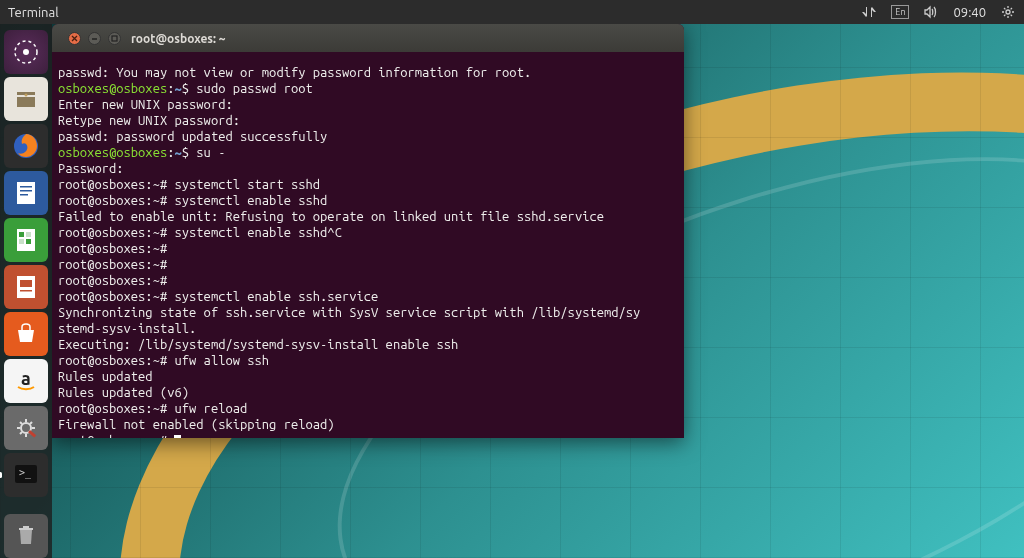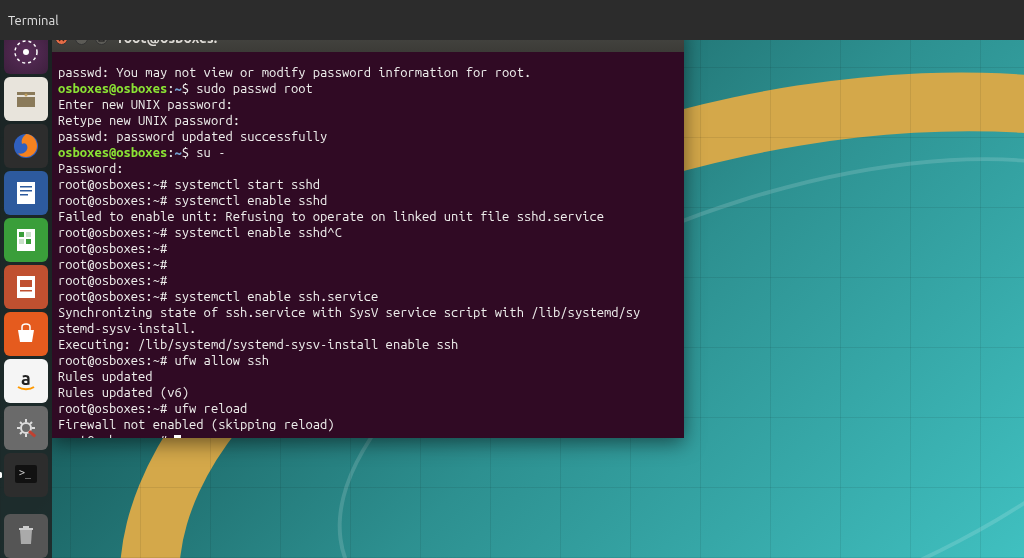--- a/index.html
+++ b/index.html
@@ -44,21 +44,21 @@
       inset: 0;
       background-image:
         repeating-linear-gradient(90deg, rgba(0,0,0,0.08) 0 1px, transparent 1px 70px),
         repeating-linear-gradient(0deg, rgba(0,0,0,0.08) 0 1px, transparent 1px 70px);
     }
 
     
     .top-panel {
       position: absolute;
       top: 0; left: 0; right: 0;
-      height: 40px;
+      height: 24px;
       background: #2c2c2c;
       color: #e0e0e0;
       display: flex;
       align-items: center;
       padding: 0 8px;
       font-size: 13px;
       z-index: 100;
     }
     .top-panel .tray { margin-left: auto; display: flex; align-items: center; gap: 14px; }
     .tray-icon { width: 16px; height: 16px; display: inline-flex; align-items: center; justify-content: center; }
@@ -119,50 +119,70 @@
       border-radius: 6px 6px 0 0;
       overflow: hidden;
       z-index: 50;
       box-shadow: 0 5px 20px rgba(0,0,0,0.5);
     }
     .titlebar {
       height: 28px;
       background: linear-gradient(#4a4a46, #3c3b37);
       display: flex;
       align-items: center;
-      padding: 0 3px;
+      padding: 0 16px;
       color: #dedbd6;
-      font-size: 14px;
+      font-size: 12px;
       font-weight: bold;
     }
     .win-controls { display:flex; gap:7px; margin-right:10px; }
     .win-btn { width:13px; height:13px; border-radius:50%; background:#5c5b56; border:1px solid #333; display:flex; align-items:center; justify-content:center;}
     .win-btn.close { background:#e56c46; }
     .term-body {
       padding: 12px 6px;
       font-family: 'Ubuntu Mono', 'DejaVu Sans Mono', monospace;
       font-size: 13px;
       line-height: 16px;
       color: #ffffff;
       white-space: pre;
     }
-    .g { color: #8ae234; font-weight:bold;margin-top:21px; }
+    .g { color: #8ae234; font-weight:normal;margin-top:21px; }
     .b { color: #729fcf; font-weight:bold; }
     .w { color: #eeeeec; }
     .cursor { display:inline-block; width:7px; height:13px; background:#fff; vertical-align:middle;}
   </style>
 </head>
 <body>
 
 <div class="wallpaper">
   <div class="grid-overlay"></div>
 </div>
 
 <div class="top-panel">
   <span>Terminal</span>
+  <div class="tray">
+    <span class="tray-icon">
+      <svg width="14" height="14" viewBox="0 0 14 14">
+          <path d="M4 2v7l-2-2H0l4 5 1-1V2zM10 12V5l2 2h2l-4-5-1 1v9z" fill="#ccc"></path>
+        </svg>
+    </span>
+    <span class="lang-box">En</span>
+    <span class="tray-icon">
+      <svg width="14" height="14" viewBox="0 0 14 14">
+          <path d="M1 5v4h2l3 3V2L3 5zM8 4c1 1 1 5 0 6M10 2c2 2 2 8 0 10" stroke="#ccc" fill="none" stroke-width="1.3"></path>
+        </svg>
+    </span>
+    <span>09:40</span>
+    <span class="tray-icon">
+      <svg width="14" height="14" viewBox="0 0 14 14">
+          <circle cx="7" cy="7" r="2" fill="none" stroke="#ccc" stroke-width="1.3"></circle>
+          <path d="M7 1v2M7 11v2M1 7h2M11 7h2M3 3l1.4 1.4M9.6 9.6L11 11M11 3L9.6 4.4M4.4 9.6L3 11" stroke="#ccc" stroke-width="1.3"></path>
+        </svg>
+    </span>
+  </div>
 </div>
 
 <div class="launcher">
   <div class="launcher-item li-dash">
     <svg width="28" height="28" viewBox="0 0 28 28">
         <circle cx="14" cy="14" r="11" fill="none" stroke="#fff" stroke-width="1.5" stroke-dasharray="3 3"></circle>
         <circle cx="14" cy="14" r="3" fill="#fff"></circle>
       </svg>
   </div>
   <div class="launcher-item li-files">

